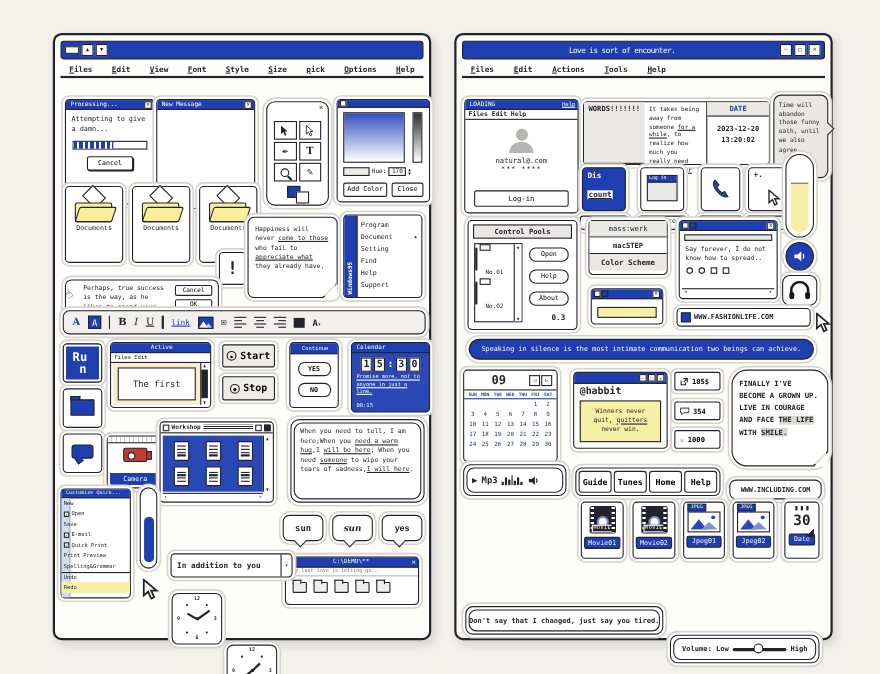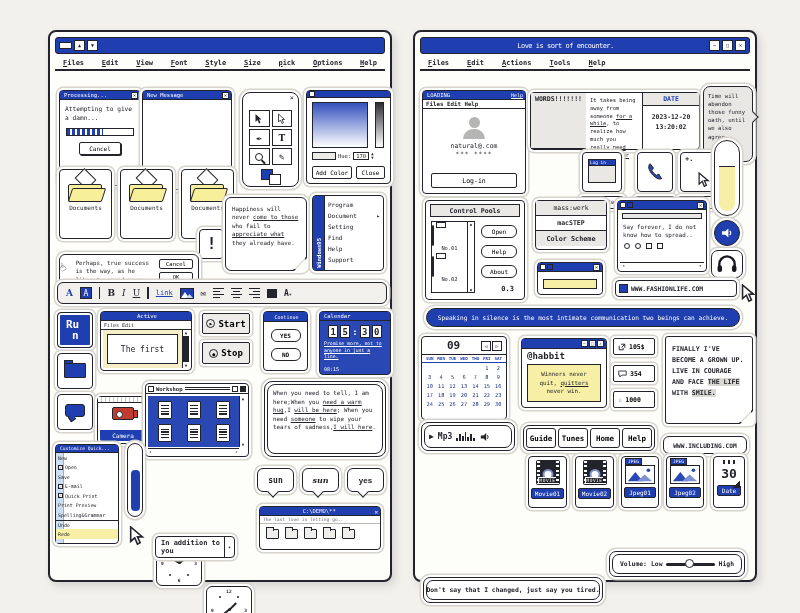--- a/index.html
+++ b/index.html
@@ -522,21 +522,21 @@
     <div style="font-size:4.6px;color:#6a6a72;padding:1px 3px;border-bottom:1px solid #b9b8b2">The last love is letting go..</div>
     <div style="display:flex;gap:6px;padding:5px 6px">
       <span class="sm-folder"></span>
       <span class="sm-folder"></span>
       <span class="sm-folder"></span>
       <span class="sm-folder"></span>
       <span class="sm-folder"></span>
     </div>
   </div>
 
-  <div class="stk" style="left:105px;top:504px;width:80px;height:22px;display:flex;align-items:center">
+  <div class="stk" style="left:105px;top:471px;width:111px;height:22px;display:flex;align-items:center">
     <span style="flex:1;font-size:7px;font-weight:bold;padding-left:5px">In addition to you</span>
     <span style="width:10px;align-self:stretch;border-left:1.5px solid var(--dark);font-size:5px;display:flex;align-items:center;justify-content:center">▾</span>
   </div>
 </div>
 
 <div class="sheet" id="sheetR">
   <div class="sheet-tb">
     <span class="tb-title">Love is sort of encounter.</span>
     <span class="tb-btn">─</span>
     <span class="tb-btn">□</span>
@@ -577,20 +577,27 @@
           <div>13:20:02</div>
         </div>
     </div>
   </div>
 
   <div class="stk" style="left:288px;top:54px;width:50px;height:76px;background:#e8e7e3;border-radius:7px">
     <span style="position:absolute;right:-5px;top:26px;width:8px;height:8px;background:#e8e7e3;border-right:1.5px solid var(--dark);border-top:1.5px solid var(--dark);transform:rotate(45deg)"></span>
     <div class="note" style="padding:5px 4px;font-size:5.6px">Time will abandon those funny oath, until we also agree.</div>
   </div>
 
+  <div style="position:absolute;left:112px;top:120px;width:44px;height:57px">
+    <div class="tile-box stk" style="background:var(--blue);padding:3px 4px;color:#fff">
+      <div style="font-size:7px;font-weight:bold">Dis</div>
+      <div style="font-size:7px;font-weight:bold;background:#fff;color:var(--dark);display:inline-block;padding:0 1px;text-decoration:underline">count</div>
+    </div>
+    <div class="tile-lbl stk">Discount</div>
+  </div>
   <div style="position:absolute;left:165px;top:120px;width:44px;height:57px">
     <div class="tile-box stk">
       <div style="margin:6px 5px;border:1.5px solid var(--dark);background:var(--gray);height:24px">
         <div style="background:var(--blue);color:#fff;font-size:4.4px;padding:0 1px;border-bottom:1px solid var(--dark)">Log in</div>
       </div>
     </div>
     <div class="tile-lbl stk">Website</div>
   </div>
   <div style="position:absolute;left:220px;top:120px;width:40px;height:57px">
     <div class="tile-box stk" style="display:flex;align-items:center;justify-content:center">
@@ -777,21 +784,21 @@
     <svg width="9" height="8" viewBox="0 0 12 10">
         <path d="M1 1 H11 V6.5 H5 L2.5 9 V6.5 H1 Z" fill="none" stroke="#23232b" stroke-width="1.1"></path>
       </svg>
     <span>354</span>
   </button>
   <button class="stk stat obtn" style="left:198px;top:359px;width:42px;height:17px">
     <span style="font-size:7px">☆</span>
     <span>1000</span>
   </button>
 
-  <div class="stk fnote-fold" style="left:250px;top:304px;width:88px;height:88px;border-radius:3px">
+  <div class="stk fnote-fold" style="left:250px;top:304px;width:88px;height:88px;border-radius:14px">
     <div style="padding:7px 6px;font-size:6.6px;font-weight:bold;line-height:1.65;font-family:'DejaVu Sans Mono',monospace"><span>FINALLY I'VE BECOME A GROWN UP. LIVE IN COURAGE AND FACE </span><span class="hl">THE LIFE</span><span> WITH </span><span class="hl">SMILE.</span></div>
   </div>
 
   <div class="stk inner-line" style="left:6px;top:390px;width:94px;height:29px;border-radius:7px;display:flex;align-items:center;gap:4px;padding:0 7px">
     <span style="font-size:8px">▶</span>
     <span style="font-size:8px;font-weight:bold">Mp3</span>
     <span class="eq">
         <i style="height:3px"></i>
         <i style="height:7px"></i>
         <i style="height:5px"></i>
@@ -856,25 +863,25 @@
     <div style="display:flex;gap:3px;justify-content:center;margin-top:3px">
         <i style="width:2px;height:4px;background:var(--dark)"></i>
         <i style="width:2px;height:4px;background:var(--dark)"></i>
         <i style="width:2px;height:4px;background:var(--dark)"></i>
       </div>
     <div style="position:relative;font-size:13px;font-weight:bold;margin-top:2px">30</div>
     <span style="position:absolute;right:4px;top:24px;width:7px;height:7px;background:linear-gradient(135deg,transparent 48%,#23232b 48%)"></span>
     <span class="chip" style="margin:4px 3px 0">Date</span>
   </div>
 
+  <div class="stk inner-line" style="left:8px;top:490px;width:180px;height:26px;border-radius:7px;display:flex;align-items:center;justify-content:center">
+    <span style="font-size:6.4px;font-weight:bold">Don't say that I changed, just say you tired.</span>
+  </div>
+
   <div class="stk inner-line" style="left:194px;top:490px;width:136px;height:26px;border-radius:7px;display:flex;align-items:center;gap:4px;padding:0 10px;font-size:6.4px;font-weight:bold">
     <span>Volume:</span>
     <span>Low</span>
     <span class="track">
         <span class="knob"></span>
       </span>
     <span>High</span>
   </div>
-
-  <div class="stk inner-line" style="left:8px;top:490px;width:180px;height:26px;border-radius:7px;display:flex;align-items:center;justify-content:center">
-    <span style="font-size:6.4px;font-weight:bold">Don't say that I changed, just say you tired.</span>
-  </div>
 </div>
 
 </body></html>

